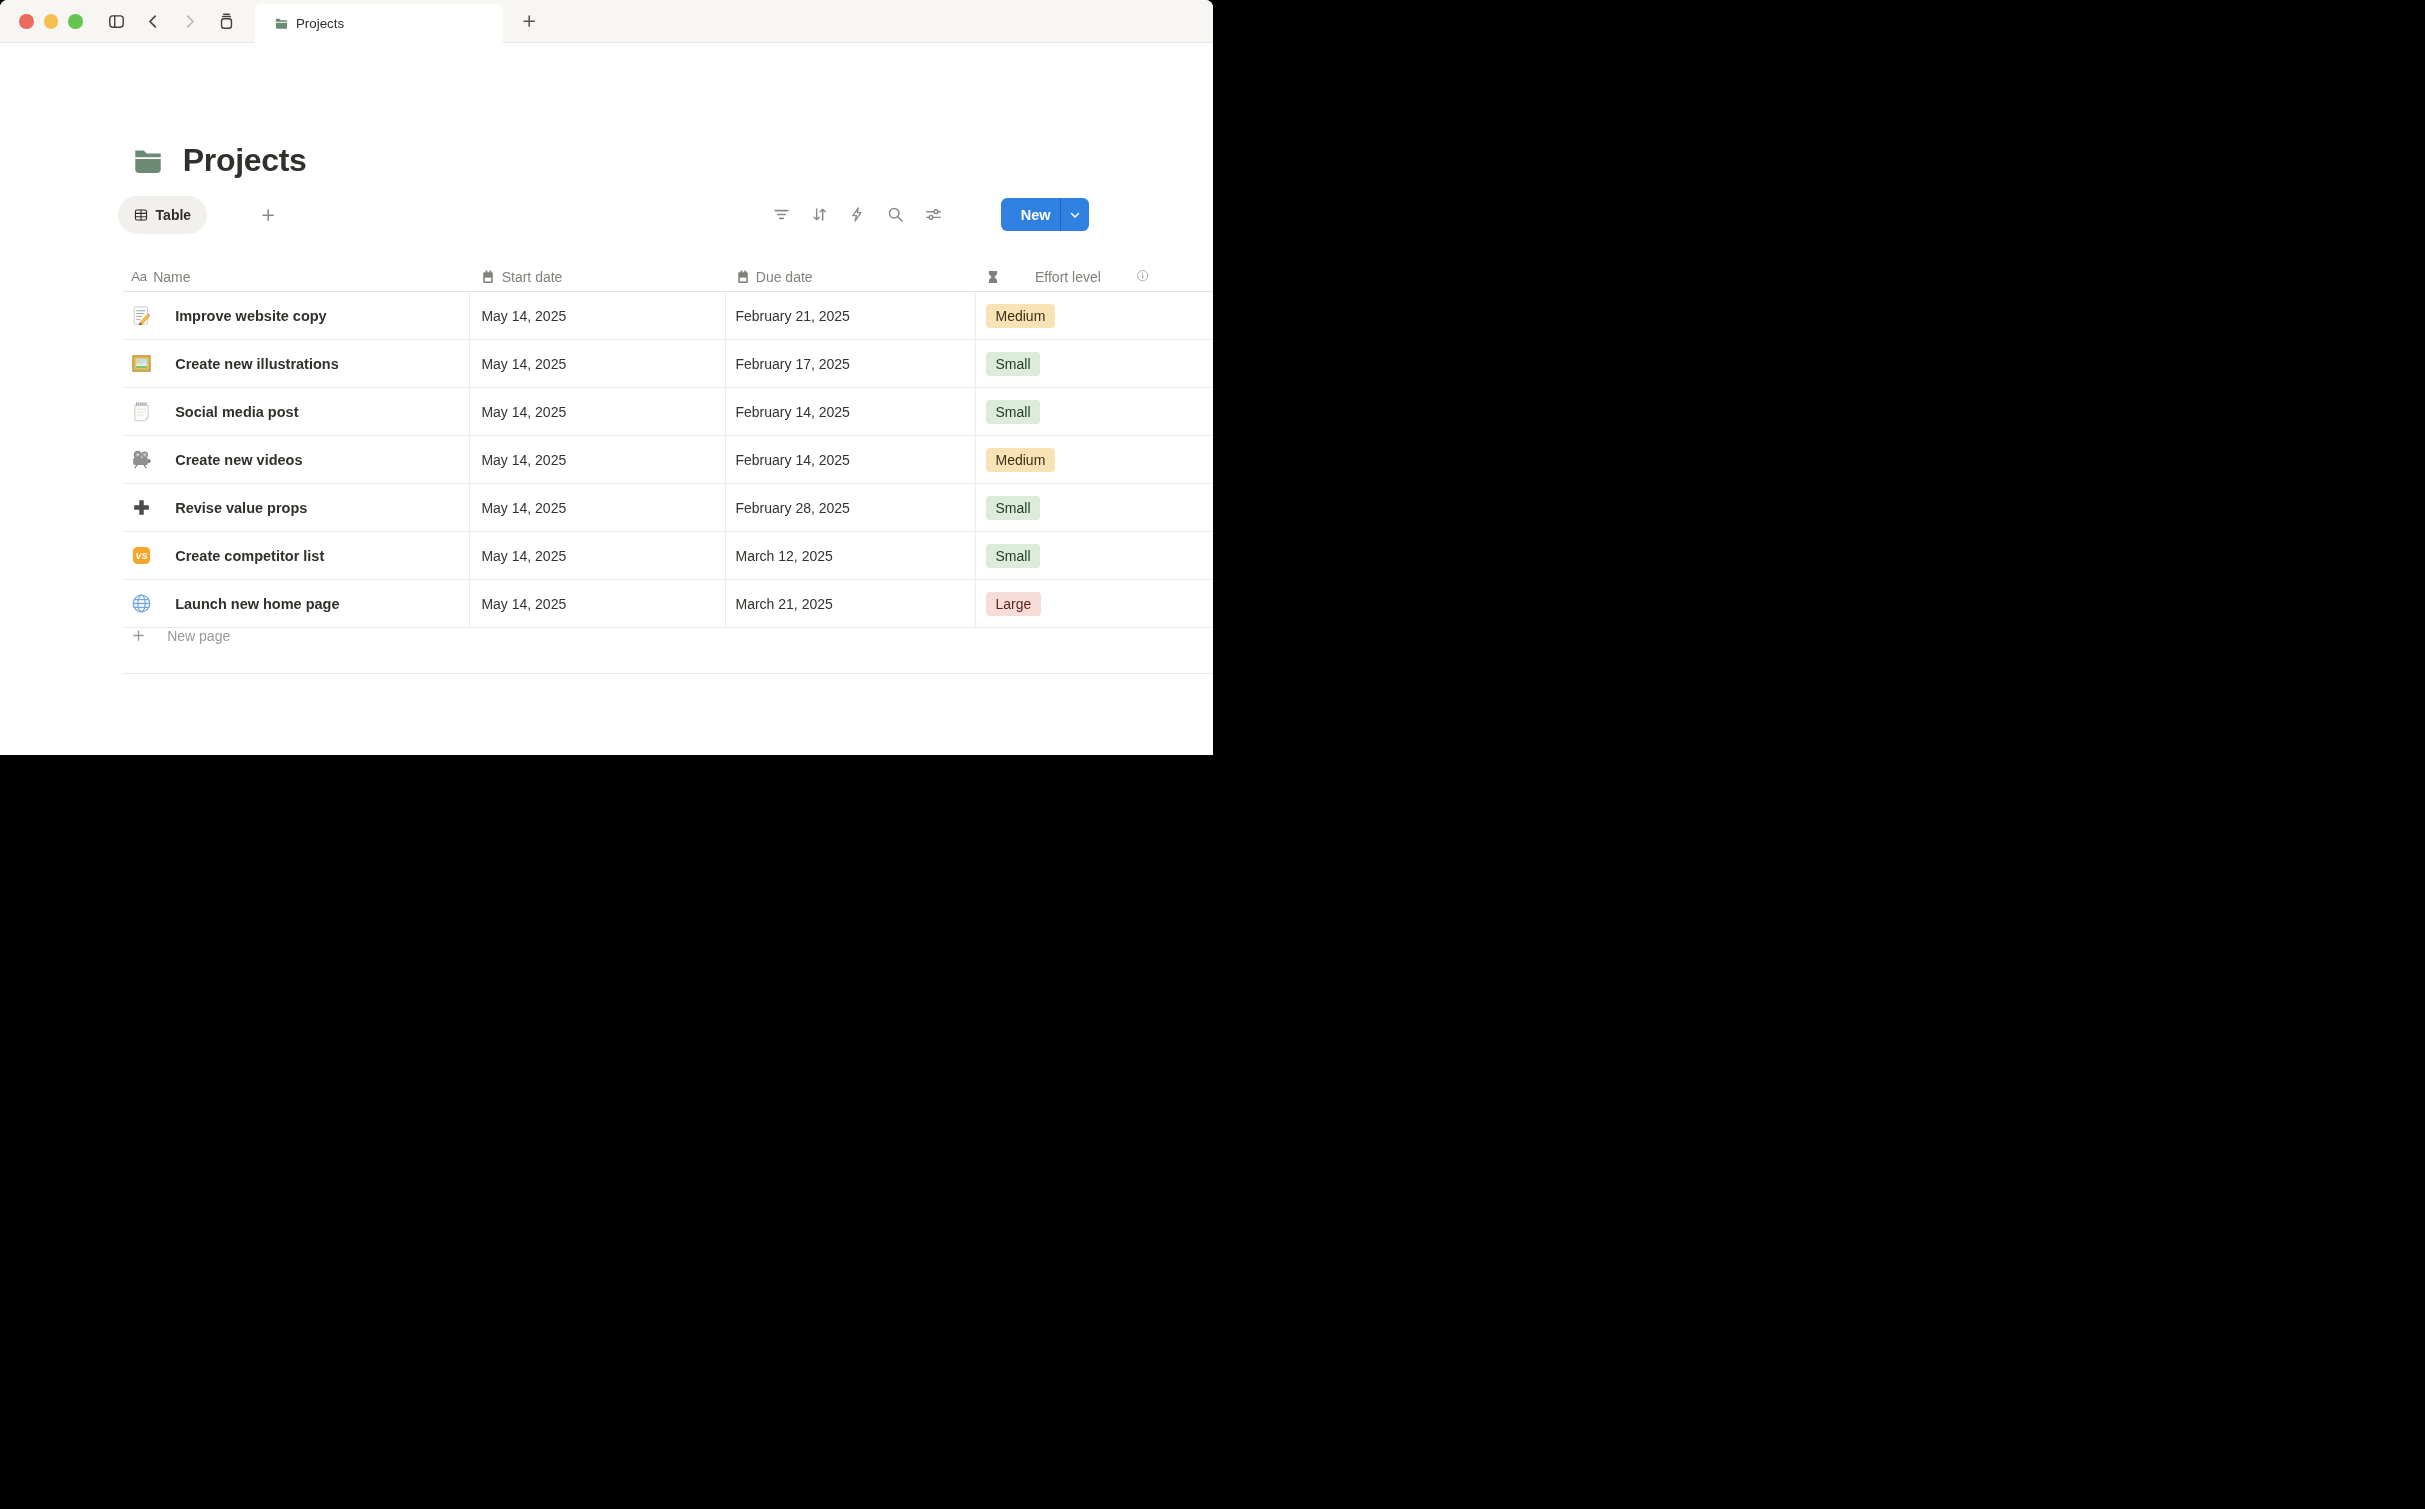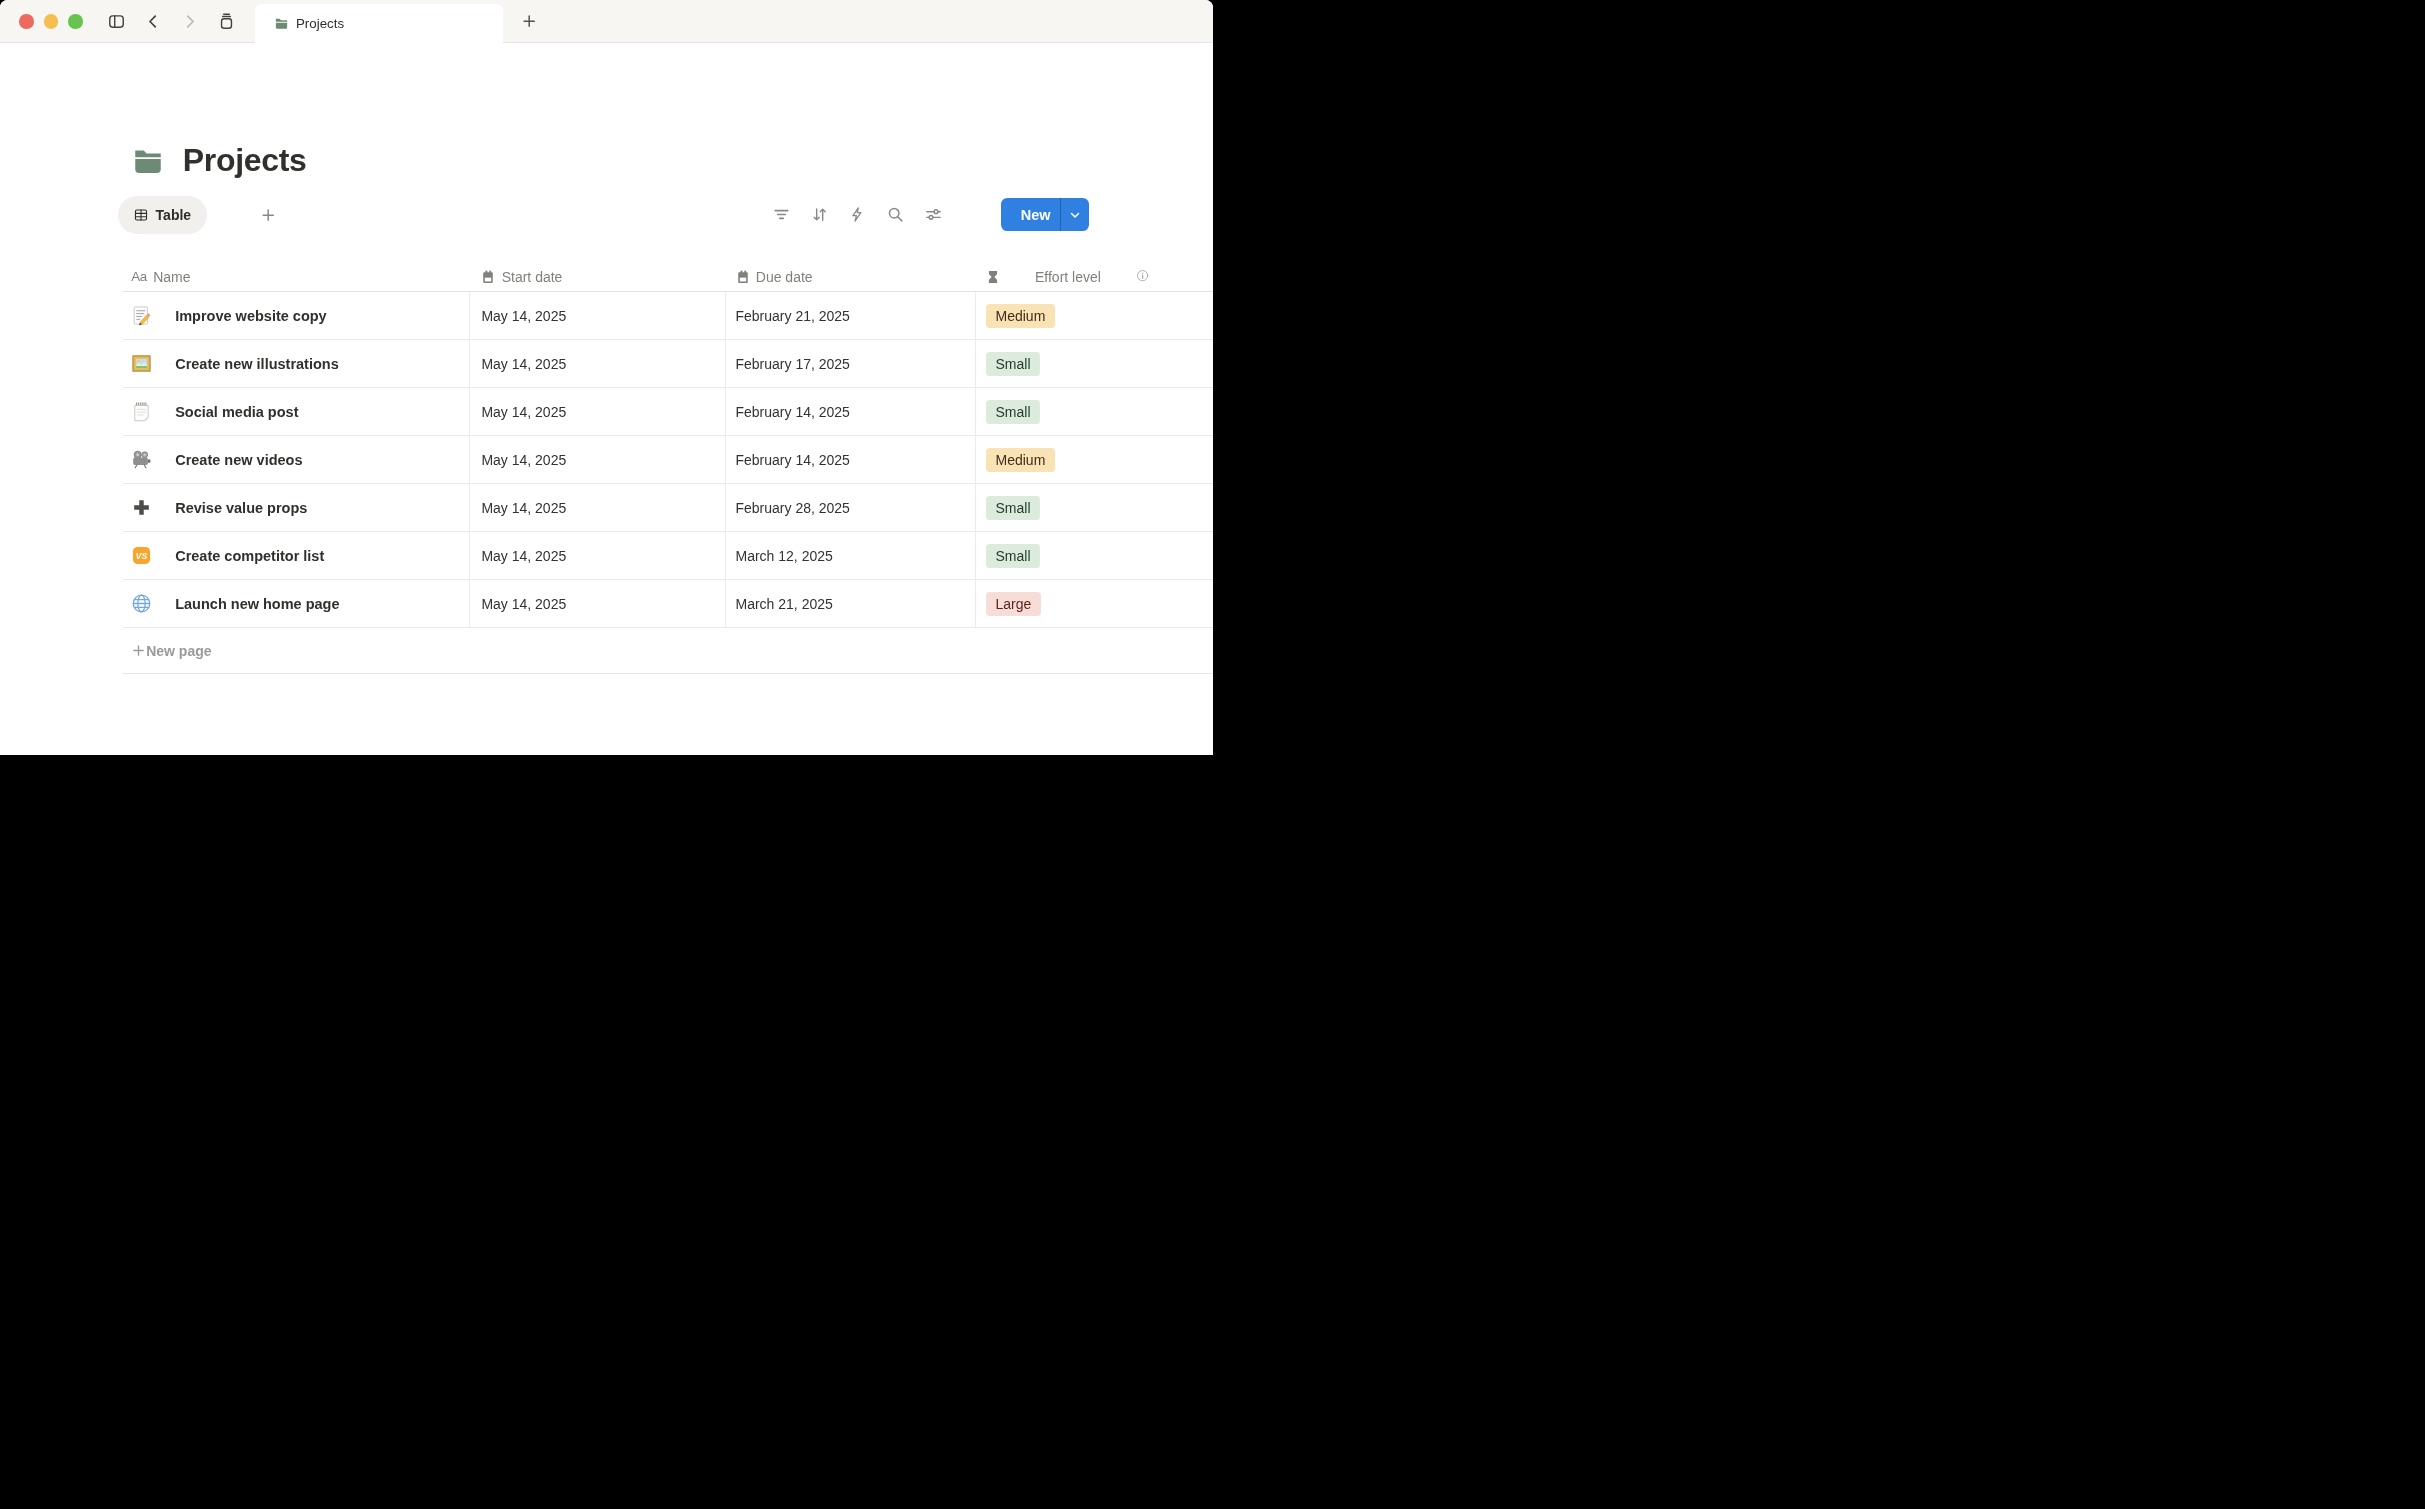--- a/index.html
+++ b/index.html
@@ -45,21 +45,21 @@
   .c3 { width:236px; padding-left:10px;gap:35px; }
   .aa { font-size:13.3px; font-weight:500; letter-spacing:-0.3px; }
   .info { margin-left:0.6px; color:#aaa8a3; }
   .tr { display:flex; height:48px; border-bottom:0.6px solid #ebeae7; }
   .td { display:flex; align-items:center; }
   .td.c0, .td.c1, .td.c2 { border-right:0.6px solid #edecea; }
   .name-cell { gap:23px; }
   .name-cell .rname { font-size:14.5px; font-weight:600; color:#32302c; }
   .date { font-size:14px; color:#34322e; }
   .badge { display:inline-flex; align-items:center; height:24px; border-radius:3.8px; padding:0 9.5px; font-size:14px; }
-  .newpage { display:flex; align-items:center; height:46px; border-bottom:0.6px solid #e9e8e6; color:#9b9a97; gap:0; padding-left:8.2px;font-weight:bold; }
+  .newpage { display:flex; height:46px; border-bottom:0.6px solid #e9e8e6; color:#9b9a97; gap:21px; padding-left:8.2px; }
   .newpage span.nptxt { font-size:14px; }
   .emoji { width:21px; height:21px; }
 </style>
 </head>
 <body>
 
 <div class="window">
 
   <div class="chrome">
     <div class="traffic" id="traffic">

